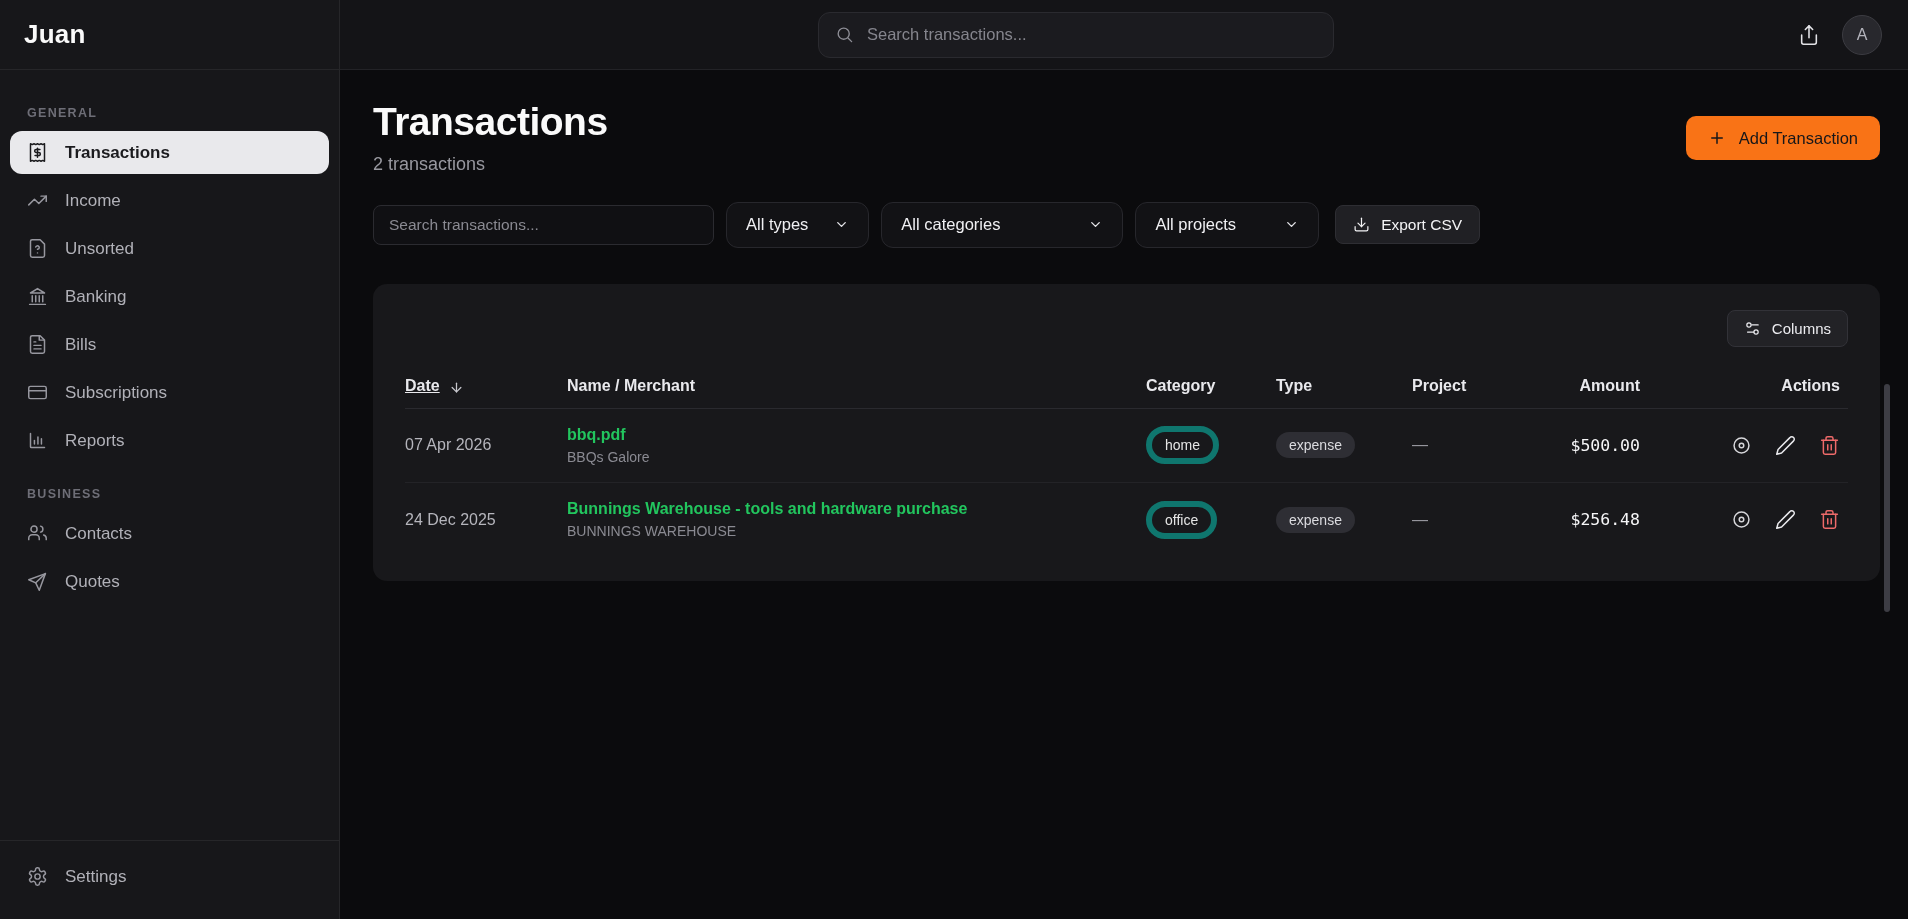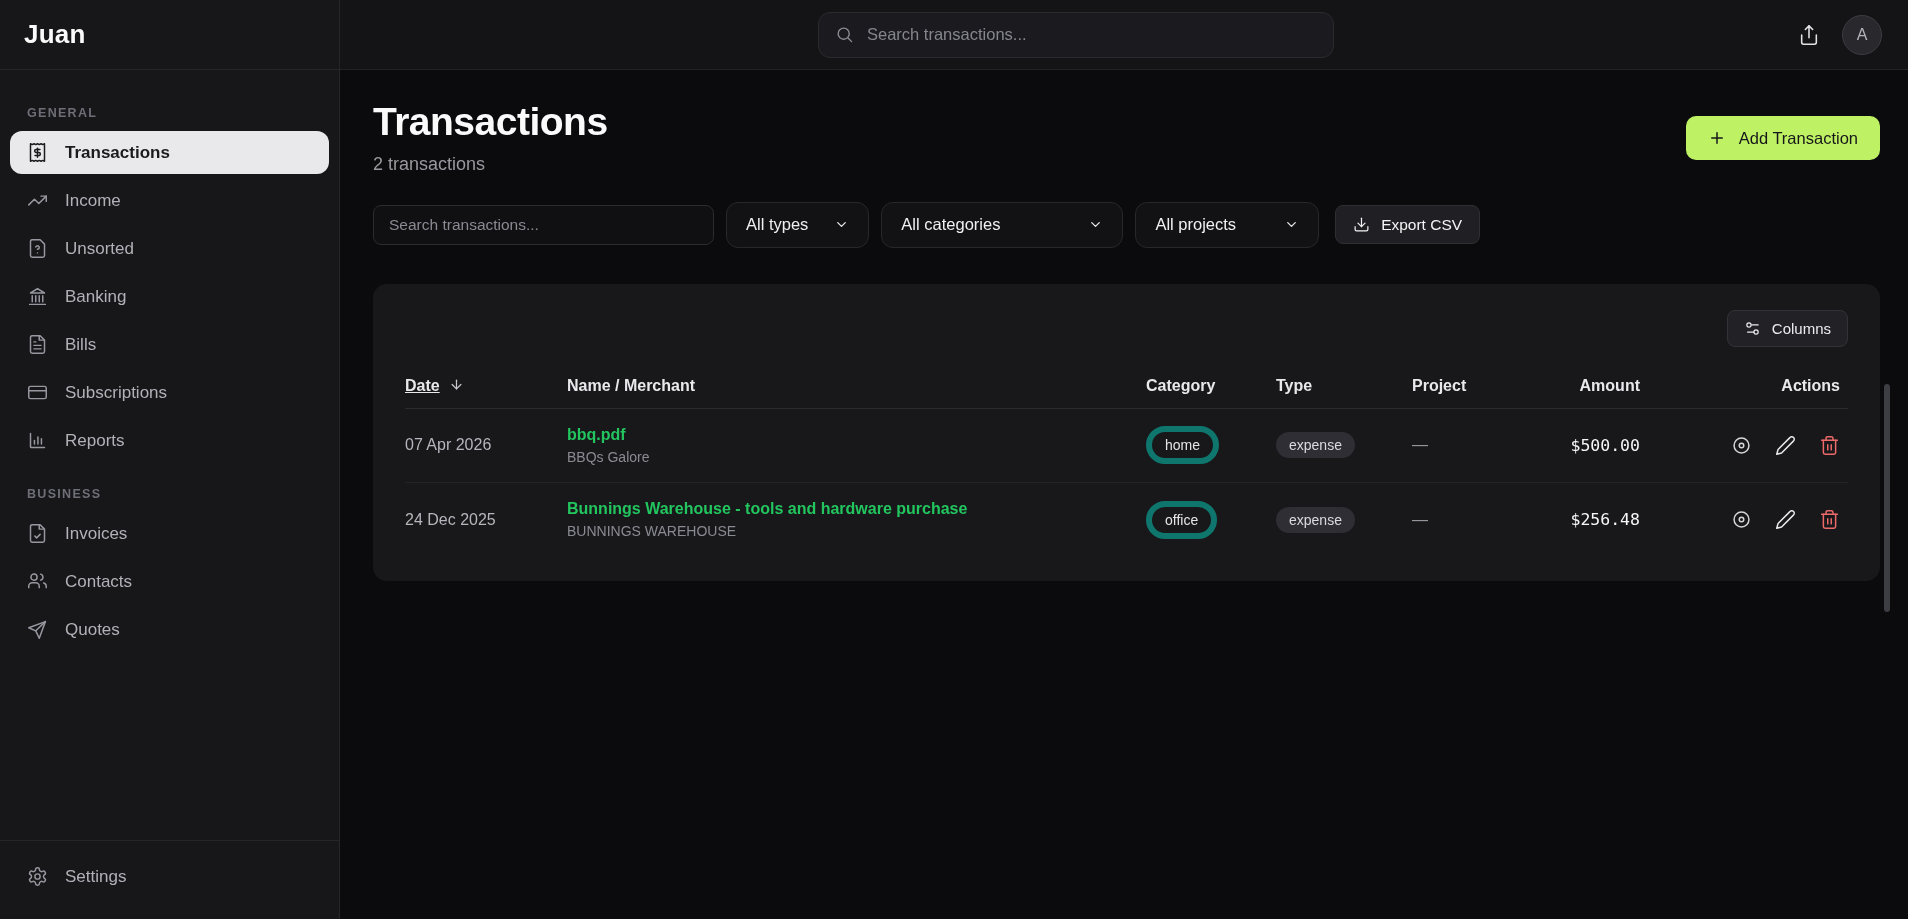--- a/index.html
+++ b/index.html
@@ -37,21 +37,21 @@
   .topbar-right { margin-left:auto; display:flex; align-items:center; gap:22px; }
   .icon-btn { background:none; border:none; color:#e2e2e6; cursor:pointer; display:flex; }
   .icon-btn .ic { width:22px; height:22px; }
   .avatar { width:40px; height:40px; border-radius:50%; background:#28282d; border:1px solid #3c3c42; color:#b3b3bb; font-size:16px; display:flex; align-items:center; justify-content:center; cursor:pointer; }
 
   
   .main { flex:1; padding:30px 28px 0 33px; min-width:0; }
   .page-head { display:flex; justify-content:space-between; align-items:flex-start; }
   .page-title { font-size:39px; font-weight:700; color:#fafafa; letter-spacing:-.5px; line-height:1.15; }
   .page-subtitle { margin-top:9px; font-size:18px; color:#98989f; }
-  .add-btn { margin-top:16px; height:44px; display:flex; align-items:center; gap:13px; padding:0 22px; background:#bef264; color:#17171a; border:none; border-radius:10px; font-size:16.5px; font-family:inherit; font-weight:500; cursor:pointer; }
+  .add-btn { margin-top:16px; height:44px; display:flex; align-items:center; gap:13px; padding:0 22px; background:#f97316; color:#17171a; border:none; border-radius:10px; font-size:16.5px; font-family:inherit; font-weight:500; cursor:pointer; }
   .add-btn .ic { width:18px; height:18px; stroke-width:2; }
 
   
   .filters { display:flex; align-items:center; gap:12px; margin-top:27px; }
   .filter-search { width:341px; height:40px; background:#101013; border:1px solid #2b2b30; border-radius:8px; padding:0 15px; font-size:15.5px; font-family:inherit; color:#cfcfd6; outline:none; }
   .filter-search::placeholder { color:#8a8a92; }
   .select { height:46px; display:flex; align-items:center; gap:26px; padding:0 19px; background:#121215; border:1px solid #27272c; border-radius:12px; font-size:16.5px; color:#f0f0f3; cursor:pointer; }
   .select .ic { width:15px; height:15px; stroke-width:2.2; color:#e4e4e8; }
   .export-btn { height:39px; display:flex; align-items:center; gap:11px; padding:0 17px; margin-left:4px; background:#202024; border:1px solid #2e2e33; border-radius:8px; color:#f4f4f6; font-size:15.5px; font-family:inherit; font-weight:500; cursor:pointer; }
   .export-btn .ic { width:17px; height:17px; }
@@ -60,21 +60,21 @@
   .card { margin-top:36px; background:#18181b; border-radius:14px; padding:26px 32px 24px; position:relative; }
   .card-toolbar { display:flex; justify-content:flex-end; }
   .columns-btn { height:37px; display:flex; align-items:center; gap:11px; padding:0 16px; background:#222226; border:1px solid #323238; border-radius:8px; color:#ececf0; font-size:15px; font-family:Liberation Sans, sans-serif; cursor:pointer; }
   .columns-btn .ic { width:17px; height:17px; }
 
   .tbl { margin-top:14px; }
   .tr { display:grid; grid-template-columns:162px 1fr 130px 136px 118px 110px 208px; align-items:center; }
   .tr.head { padding:16px 0 13px; border-bottom:1px solid #2a2a2f; color:#e9e9ed; font-weight:600; font-size:16px; }
   .tr.row { border-bottom:1px solid #232327; min-height:74px; padding:12px 0; }
   .tr.row:last-child { border-bottom:none; }
-  .h-date { display:flex; align-items:flex-start; gap:9px;text-decoration:underline; }
+  .h-date { display:flex; align-items:flex-end; gap:9px;text-decoration:underline; }
   .h-date .ic { width:15px; height:15px; color:#c7c7cd; stroke-width:2; }
   .h-right { text-align:right; }
   .c-date { font-size:16px; color:#b5b5bc; }
   .c-name-main { font-size:16px; font-weight:600; color:#22c55e; margin-bottom:5px; }
   .c-name-sub { font-size:14px; color:#8a8a92; }
   .badge { display:inline-flex; align-items:center; border-radius:999px; font-size:14px; padding:4px 13px; line-height:1.3; }
   .badge-outline { border:6px solid #0f766e; color:#e5e5e5; background:transparent; }
   .badge-solid { background:#2e2e34; color:#dbdbdf; }
   .c-project { font-size:16px; color:#9a9aa2; }
   .c-amount { text-align:right; font-family:"DejaVu Sans Mono", monospace; font-size:16.5px; color:#f6f6f8; }
@@ -155,28 +155,20 @@
           <path d="M12.5 16V8"></path>
           <path d="M16.5 16v-6"></path>
         </svg>
       <span>Reports</span>
     </div>
 
     <div class="section-label">BUSINESS</div>
 
     <div class="nav-item">
       <svg class="ic" viewBox="0 0 24 24">
-          <path d="M15 2H6a2 2 0 0 0-2 2v16a2 2 0 0 0 2 2h12a2 2 0 0 0 2-2V7Z"></path>
-          <path d="M14 2v5h5"></path>
-          <path d="m9 15 2 2 4-4"></path>
-        </svg>
-      <span>Invoices</span>
-    </div>
-    <div class="nav-item">
-      <svg class="ic" viewBox="0 0 24 24">
           <path d="M14 19v-1.5a4 4 0 0 0-4-4H6a4 4 0 0 0-4 4V19"></path>
           <circle cx="8" cy="7" r="3.5"></circle>
           <path d="M22 19v-1.5a4 4 0 0 0-3-3.87"></path>
           <path d="M15.5 3.6a3.5 3.5 0 0 1 0 6.8"></path>
         </svg>
       <span>Contacts</span>
     </div>
     <div class="nav-item">
       <svg class="ic" viewBox="0 0 24 24">
           <path d="m21 3-7 19-4-8.5L2 10Z"></path>

